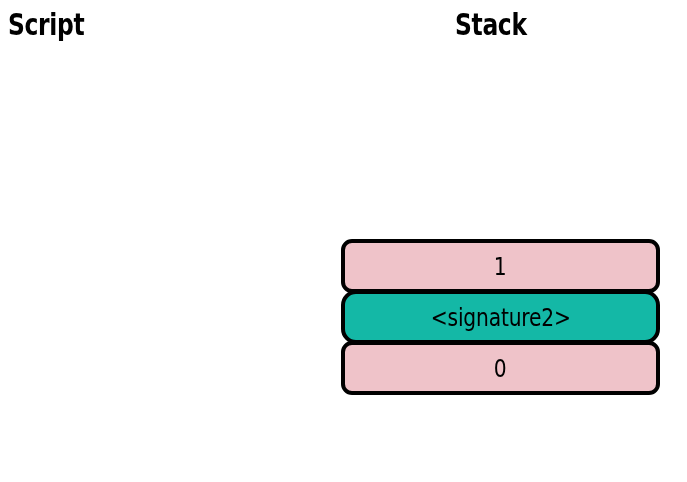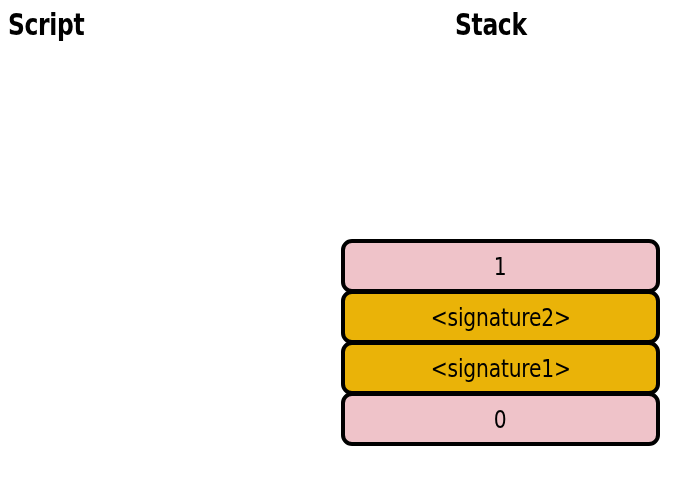--- a/index.html
+++ b/index.html
@@ -69,42 +69,39 @@
   }
   .stack-item:first-child { margin-top: 0; }
 
   .stack-item .item-label {
     transform: scaleX(0.9);
     transform-origin: center;
     display: inline-block;
   }
 
   .pink { background: #efc3c9; }
-  .blue { background: #eab308; }
+  .blue { background: #14b8a6; border-radius: 15px; }
 </style>
 </head>
 <body>
 
 <div class="col-header" id="script-header">Script</div>
 
 <div class="col-header" id="stack-header">Stack</div>
 
 <div id="script-column"></div>
 
 <div id="stack-column">
 
   <div class="stack-item pink">
     <span class="item-label">1</span>
   </div>
 
   <div class="stack-item blue">
     <span class="item-label">&lt;signature2&gt;</span>
   </div>
 
-  <div class="stack-item blue">
-    <span class="item-label">&lt;signature1&gt;</span>
-  </div>
 
   <div class="stack-item pink">
     <span class="item-label">0</span>
   </div>
 
 </div>
 
 </body></html>

